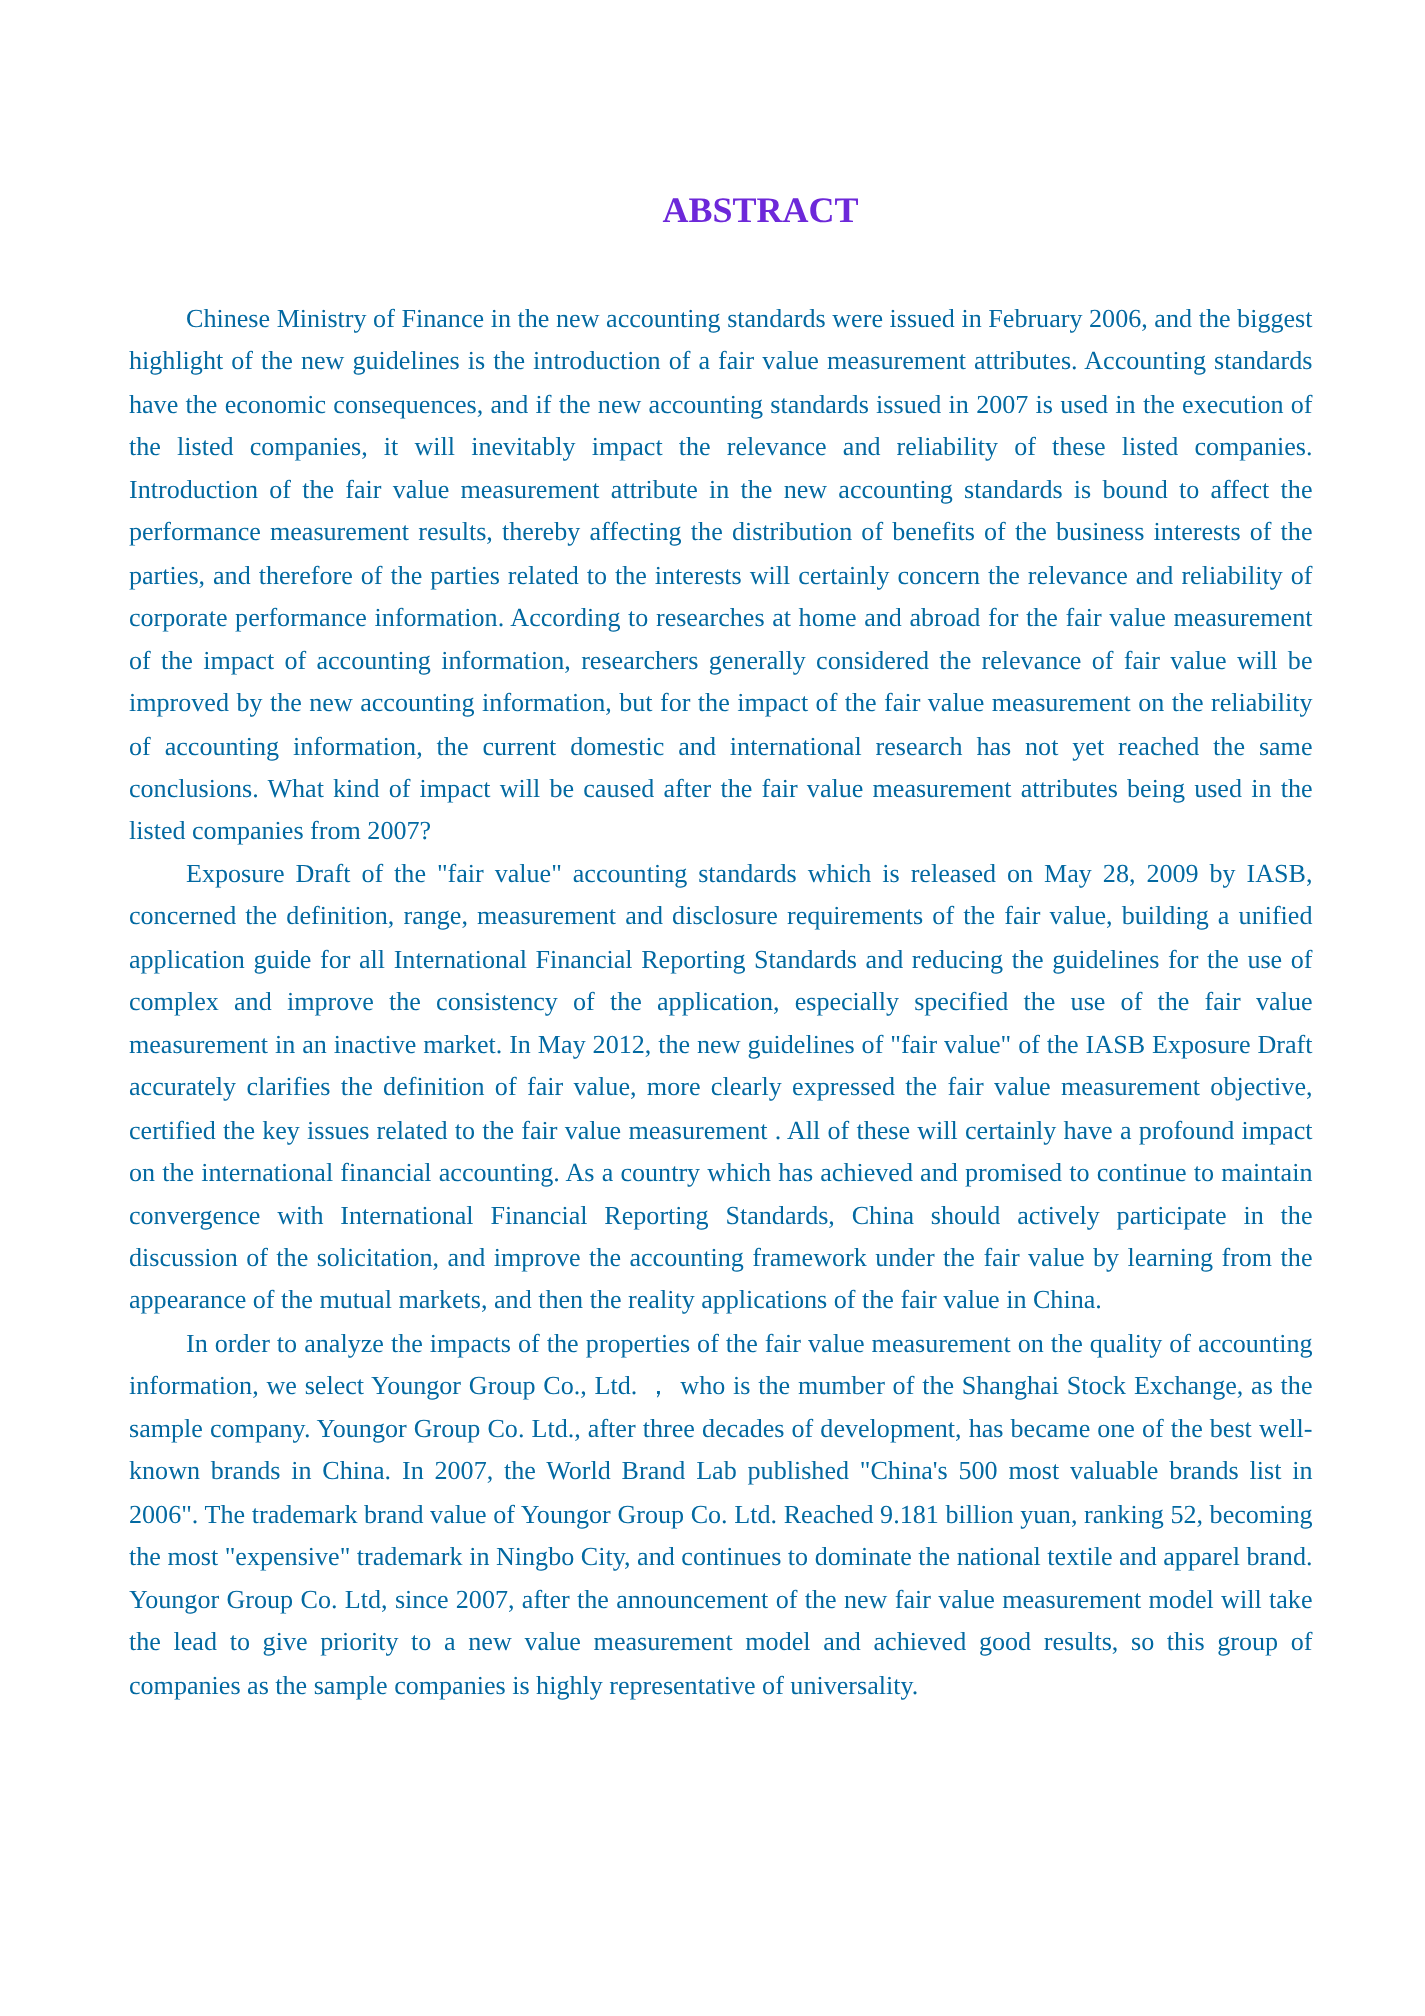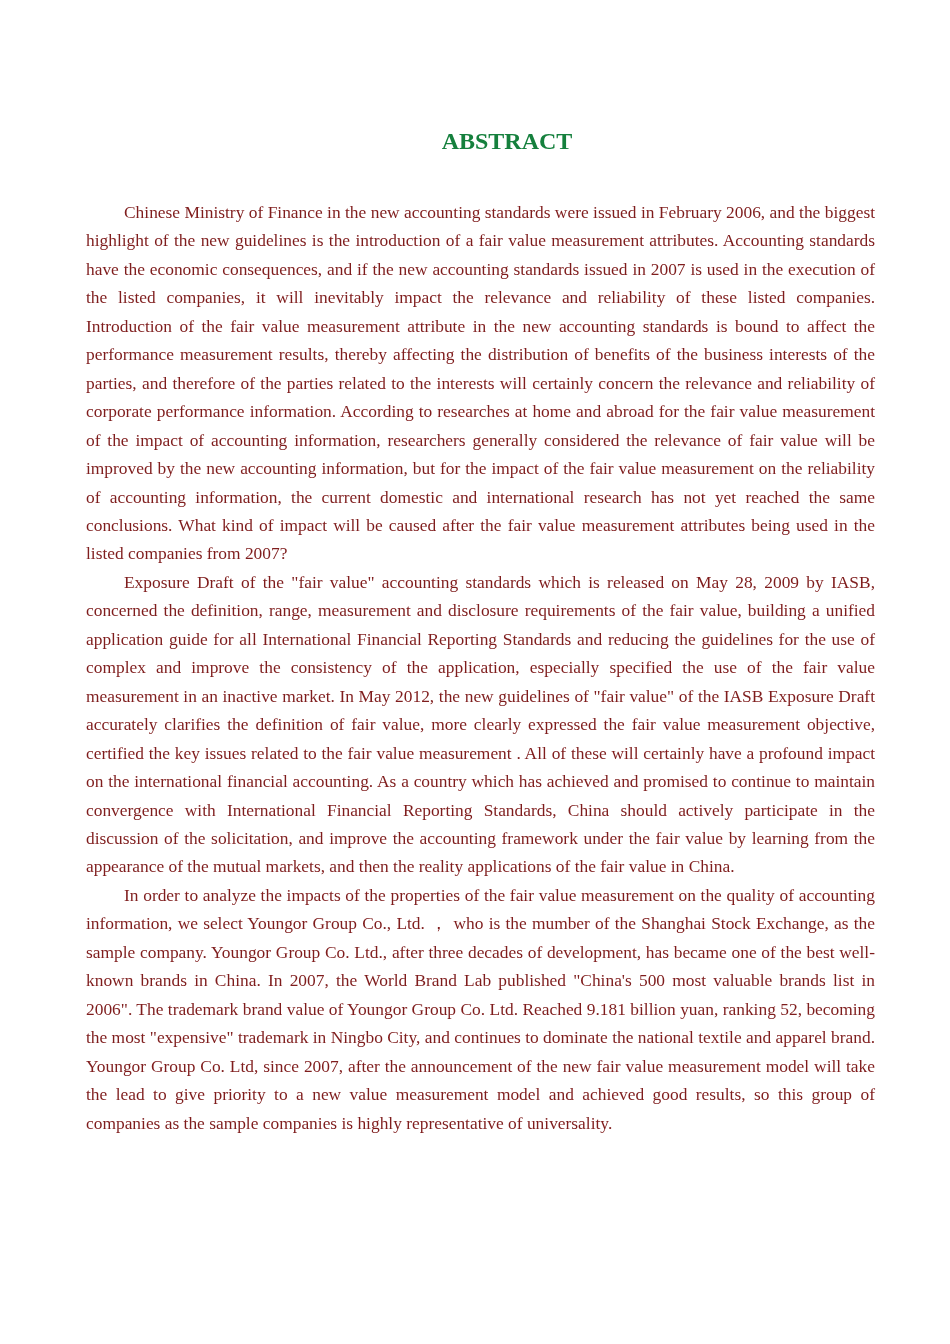--- a/index.html
+++ b/index.html
@@ -23,33 +23,33 @@
     }
     .title {
       position: absolute;
       top: 128px;
       left: 86px;
       width: 842px;
       text-align: center;
       font-family: "Liberation Serif", serif;
       font-weight: bold;
       font-size: 24px;
-      color: #15803d;
+      color: #6d28d9;
       margin: 0;
       letter-spacing: 0px;
     }
     .body-text {
       position: absolute;
       top: 198px;
       left: 86px;
       width: 789px;
       font-family: "Liberation Serif", serif;
       font-size: 17.4px;
       line-height: 28.45px;
-      color: #7f1d1d;
+      color: #0369a1;
     }
     .body-text p {
       margin: 0;
       text-indent: 38px;
       text-align: justify;
     }
   </style>
 </head>
 <body>
 

